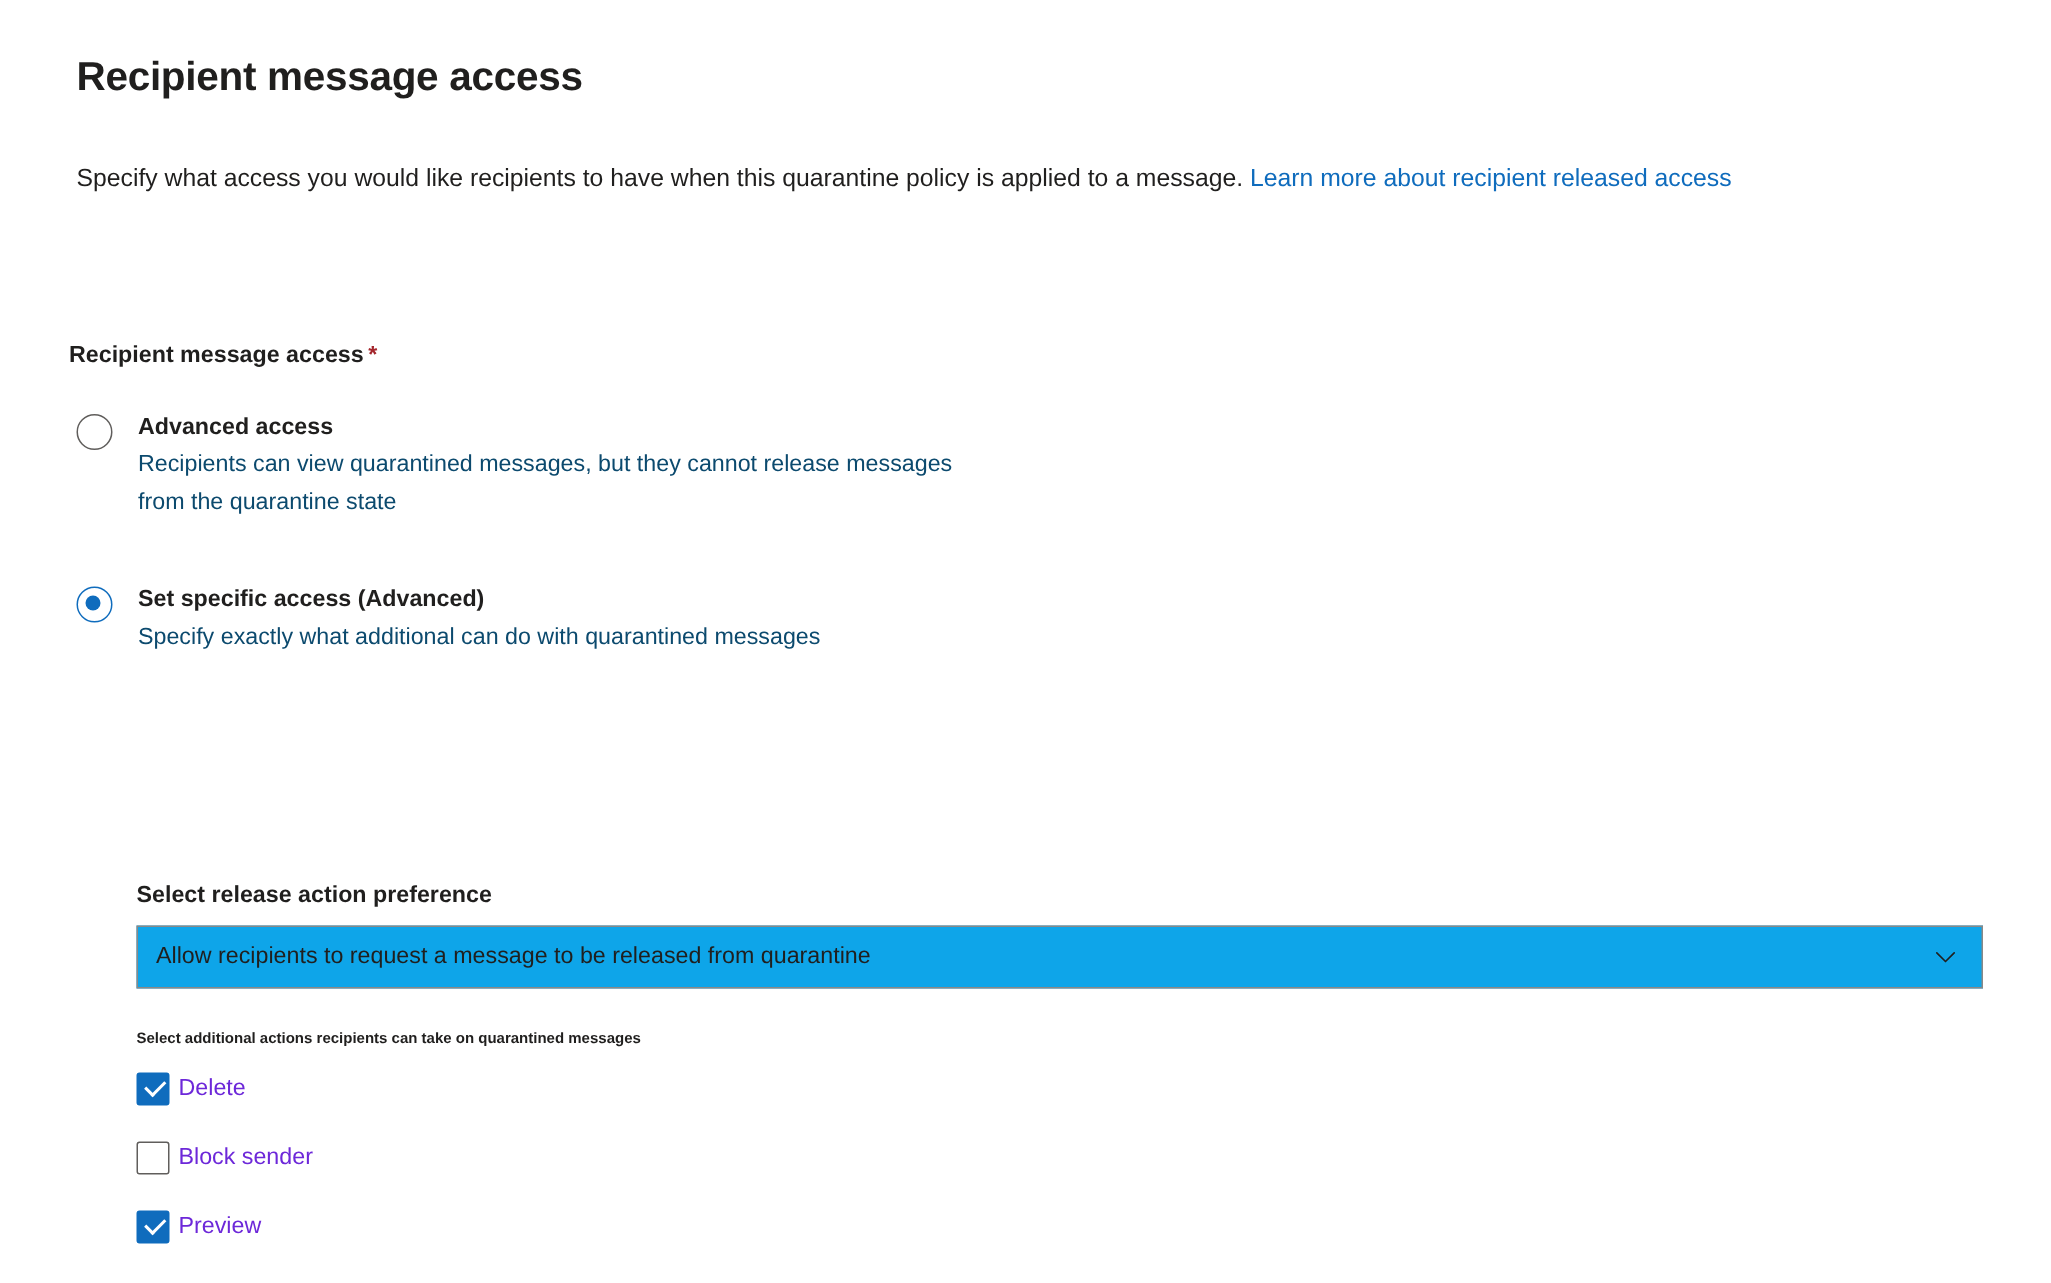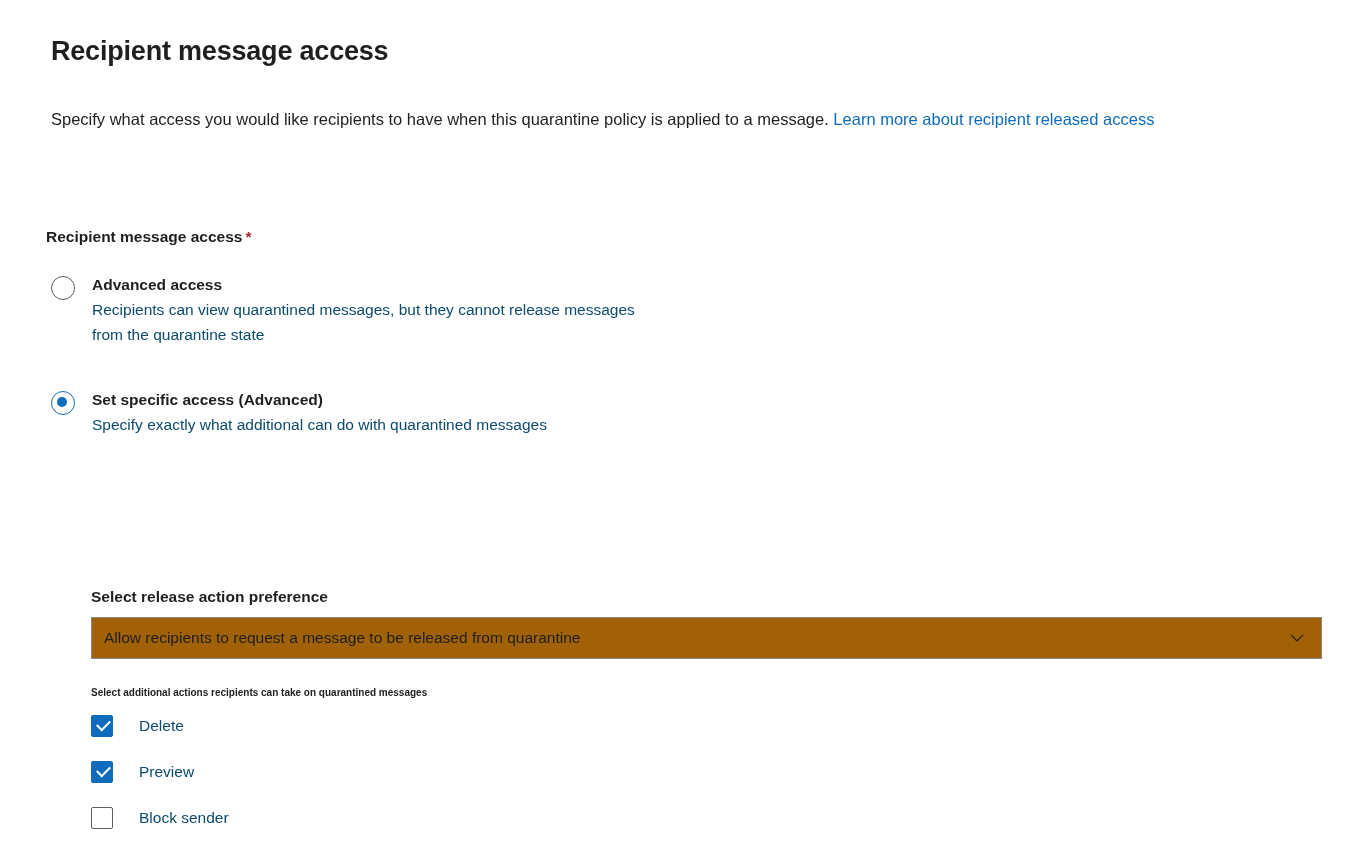--- a/index.html
+++ b/index.html
@@ -121,21 +121,21 @@
     font-weight: bold;
     color: #201f1e;
     margin-bottom: 11px;
     margin-top: 48px;
   }
   .dropdown {
     position: relative;
     width: 1231px;
     height: 42px;
     border: 1px solid #8a8886;
-    background: #a16207;
+    background: #0ea5e9;
     display: flex;
     align-items: center;
     padding: 0 12px;
     cursor: pointer;
   }
   .dropdown-value {
     font-size: 15.5px;
     color: #201f1e;
     flex: 1;
     white-space: nowrap;
@@ -184,23 +184,23 @@
     position: absolute;
     left: 5px;
     top: 4px;
     width: 11px;
     height: 6px;
     border-left: 2px solid #ffffff;
     border-bottom: 2px solid #ffffff;
     transform: rotate(-45deg);
   }
   .check-label {
-    margin-left: 26px;
-    font-size: 15.5px;
-    color: #0c4a6e;
+    margin-left: 6px;
+    font-size: 15.5px;
+    color: #6d28d9;
     line-height: 22px;
   }
 </style>
 </head>
 <body>
 
 <div class="page">
 
   <div class="page-title">Recipient message access</div>
 
@@ -248,26 +248,26 @@
 
     <div class="sub-label2">Select additional actions recipients can take on quarantined messages</div>
 
     <div class="check-list">
 
       <div class="check-row checked">
         <span class="check-box"></span>
         <span class="check-label">Delete</span>
       </div>
 
+      <div class="check-row">
+        <span class="check-box"></span>
+        <span class="check-label">Block sender</span>
+      </div>
+
       <div class="check-row checked">
         <span class="check-box"></span>
         <span class="check-label">Preview</span>
       </div>
 
-      <div class="check-row">
-        <span class="check-box"></span>
-        <span class="check-label">Block sender</span>
-      </div>
-
     </div>
   </div>
 
 </div>
 
 </body></html>

